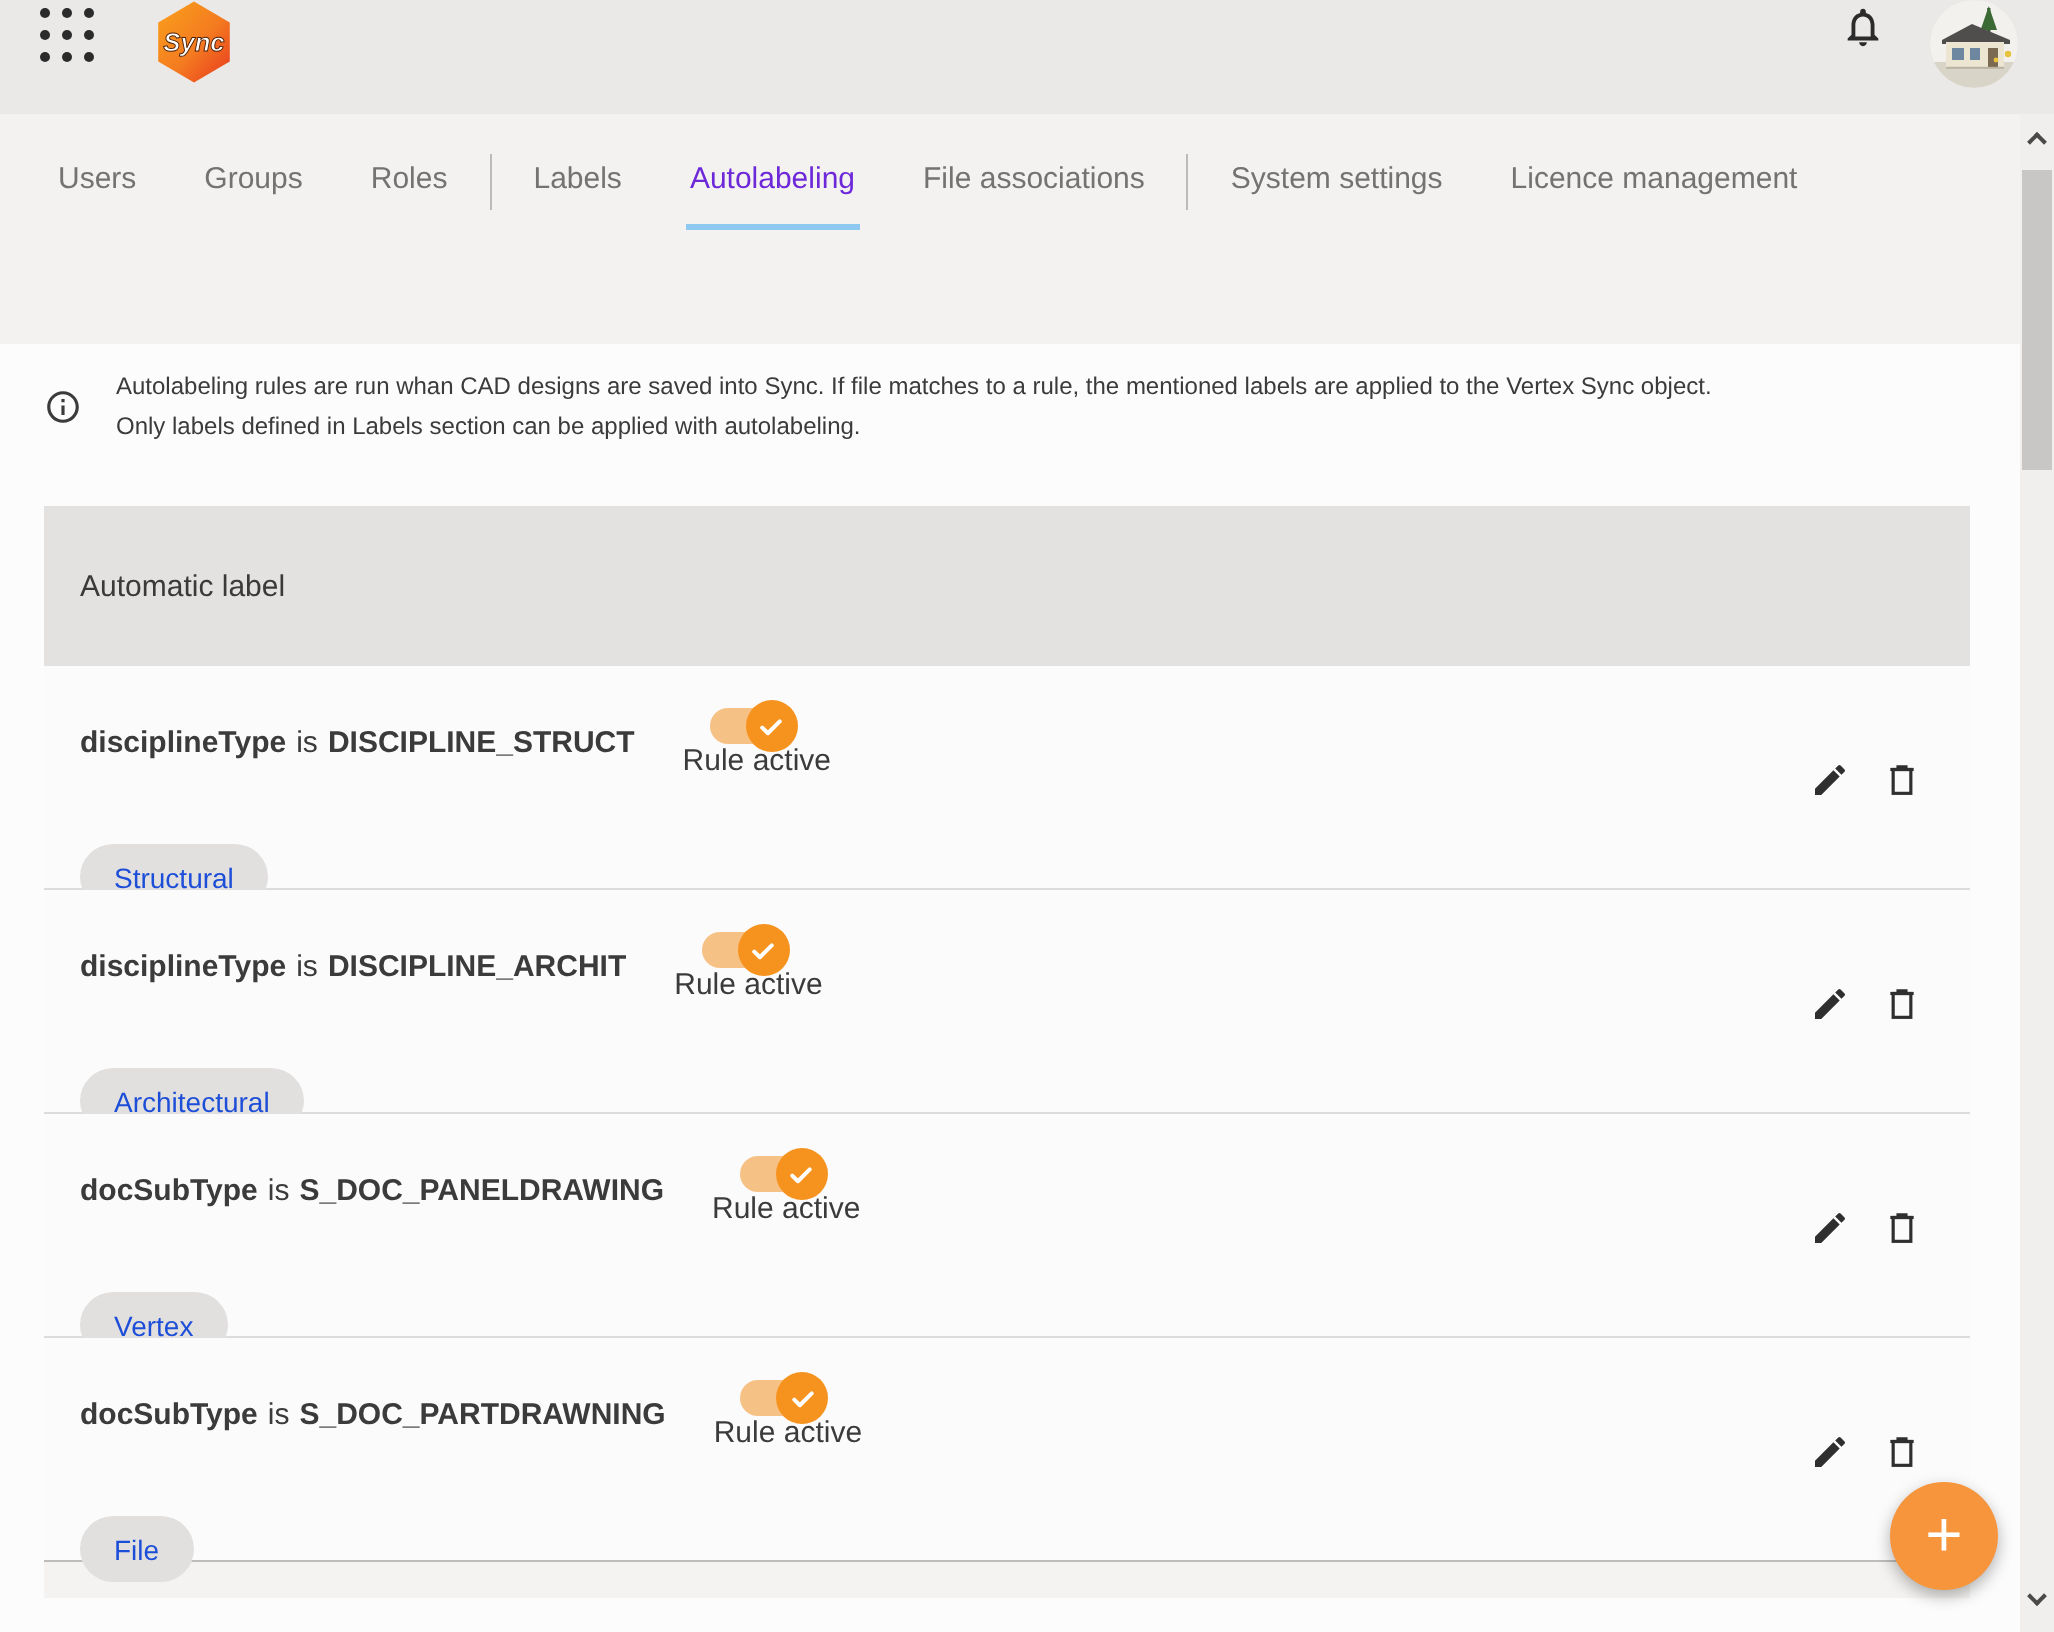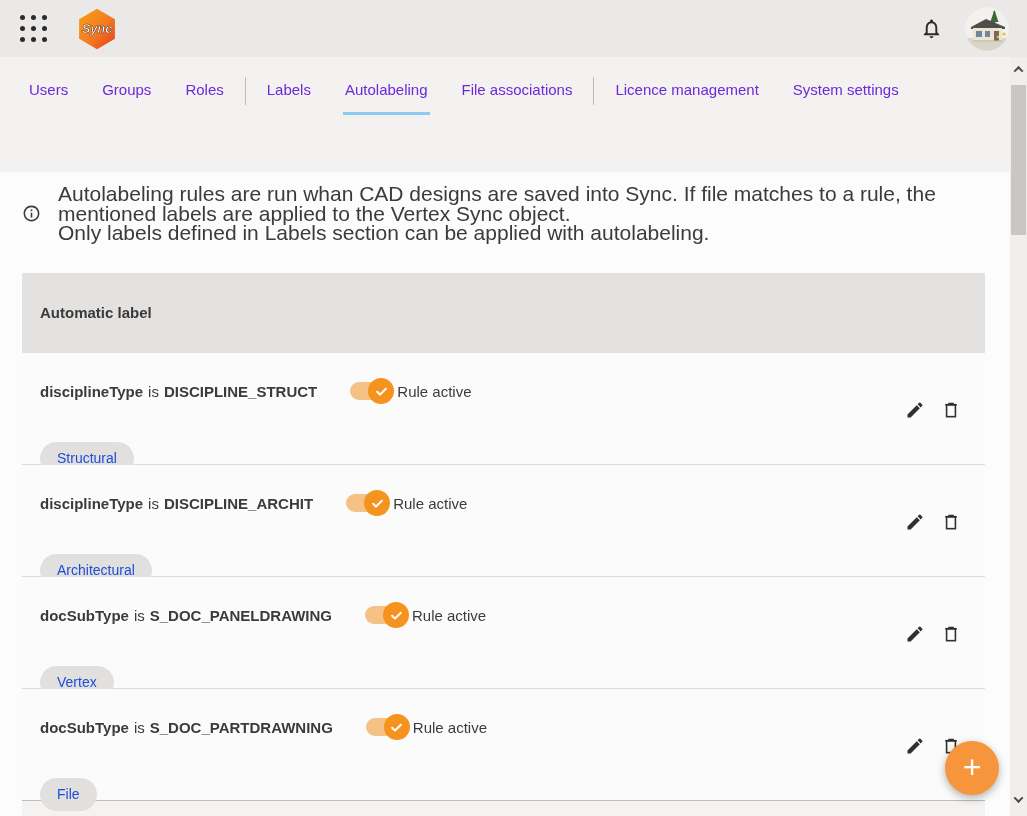--- a/index.html
+++ b/index.html
@@ -3,53 +3,53 @@
 <meta charset="utf-8">
 <style>
   * { box-sizing: border-box; }
   html,body { margin:0; padding:0; }
   body {
     width:1027px; height:816px; overflow:hidden; position:relative;
     font-family:"Liberation Sans", sans-serif; background:#fdfcfc; color:#3b3b3b;
   }
 
   
-  .topbar { height:57px; background:#ebe9e7; display:flex; align-items:center; padding:0 18px 0 16px; }
+  .topbar { height:57px; background:#ebe9e7; display:flex; align-items:flex-start; padding:0 18px 0 16px; }
   .grid-btn { background:none; border:none; padding:4px; cursor:pointer; }
   .grid-icon { display:grid; grid-template-columns:repeat(3,5px); grid-gap:6px; }
   .grid-icon i { width:5px; height:5px; background:#2b2b2b; border-radius:50%; }
   .logo { margin-left:26px; display:flex; align-items:center; cursor:pointer; }
   .topbar-spacer { flex:1; }
   .icon-btn { background:none; border:none; padding:2px; cursor:pointer; display:flex; align-items:center; }
   .bell-btn { margin-right:20px; }
   .avatar { width:44px; height:44px; border-radius:50%; overflow:hidden; padding:0; border:none; cursor:pointer; background:none; }
 
   
   .tabbar { height:115px; background:#f4f2f0; padding-left:12px; }
   .tabs { display:flex; align-items:flex-start; }
-  .tab { margin:0 15px; padding:24px 2px 14px; font-size:15px; color:#6d28d9; border-bottom:3px solid transparent; cursor:pointer; white-space:nowrap; }
+  .tab { margin:0 15px; padding:24px 2px 14px; font-size:15px; color:#737373; border-bottom:3px solid transparent; cursor:pointer; white-space:nowrap; }
   .tab.active { color:#6d28d9; border-bottom-color:#8ec9f2; }
   .tab-divider { width:1px; height:28px; background:#bdbbb9; margin:20px 4px 0; }
 
   
-  .info { display:flex; align-items:center; gap:17px; padding:12px 40px 0 22px; font-size:21px; line-height:19.5px; }
+  .info { display:flex; align-items:center; gap:17px; padding:12px 40px 0 22px; font-size:12px; line-height:19.5px; }
   .info p { margin:0; }
   .info-text { max-width:916px; }
   .info-icon { flex:0 0 auto; display:flex; }
 
   
   .rules-table { margin:30px 42px 0 22px; }
-  .table-header { background:#e4e2e0; height:80px; display:flex; align-items:center; padding:0 18px; font-weight:bold; font-size:15px; color:#3a3a3a; }
+  .table-header { background:#e4e2e0; height:80px; display:flex; align-items:center; padding:0 18px; font-weight:normal; font-size:15px; color:#3a3a3a; }
   .rule-row { position:relative; height:112px; border-bottom:1px solid #dedcda; padding:14px 18px 0; background:#fcfbfb; }
   .rule-row.last { border-bottom-color:#bfbdbb; }
   .row-after { height:18px; background:#f5f3f1; }
   .condition { display:flex; align-items:center; font-size:15px; color:#3b3b3b; }
   .cond-field, .cond-value { font-weight:bold; }
   .cond-op { margin:16px 5px; }
-  .toggle-wrap { display:flex; align-items:center; margin-left:33px; }
+  .toggle-wrap { display:flex; align-items:center; margin-left:17px;flex-direction:column; }
   .toggle { position:relative; width:40px; height:18px; cursor:pointer; }
   .toggle-track { position:absolute; left:0; top:0; right:0; bottom:0; border-radius:9px; background:#f6c185; }
   .toggle-thumb { position:absolute; right:-4px; top:-4px; width:26px; height:26px; border-radius:50%; background:#f6921e; display:flex; align-items:center; justify-content:center; }
   .toggle-label { margin-left:7px; font-size:15px; color:#3b3b3b; }
   .chip { display:inline-flex; align-items:center; height:33px; padding:0 17px; background:#e2e0df; border-radius:17px; font-size:14px; color:#1d4ed8; margin-top:26px; }
   .row-actions { position:absolute; right:24px; top:47px; display:flex; gap:16px; }
   .action-btn { background:none; border:none; padding:0; cursor:pointer; display:flex; }
 
   
   .fab { position:absolute; left:945px; top:741px; width:54px; height:54px; border-radius:50%;
@@ -135,22 +135,22 @@
 <nav class="tabbar">
   <div class="tabs">
     <div class="tab">Users</div>
     <div class="tab">Groups</div>
     <div class="tab">Roles</div>
     <div class="tab-divider"></div>
     <div class="tab">Labels</div>
     <div class="tab active">Autolabeling</div>
     <div class="tab">File associations</div>
     <div class="tab-divider"></div>
+    <div class="tab">System settings</div>
     <div class="tab">Licence management</div>
-    <div class="tab">System settings</div>
   </div>
 </nav>
 
 <main>
 
   <div class="info">
     <span class="info-icon">
       <svg width="19" height="19" viewBox="0 0 24 24">
         <path fill="#3b3b3b" d="M11 7h2v2h-2zm0 4h2v6h-2zm1-9C6.48 2 2 6.48 2 12s4.48 10 10 10 10-4.48 10-10S17.52 2 12 2zm0 18c-4.41 0-8-3.59-8-8s3.59-8 8-8 8 3.59 8 8-3.59 8-8 8z"></path>
       </svg>

